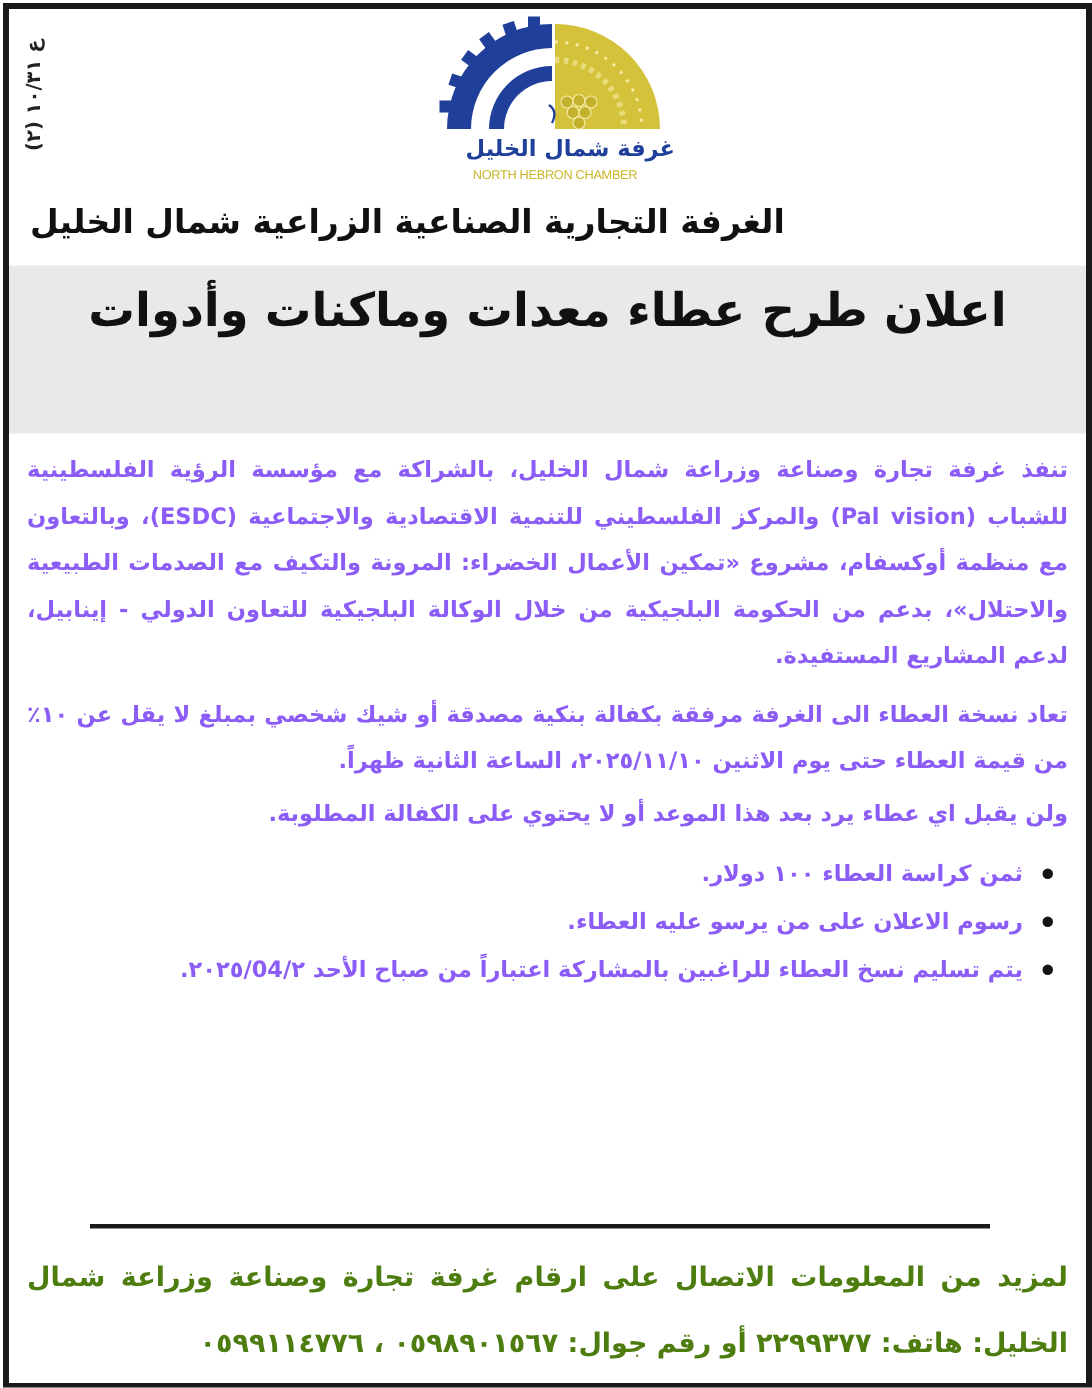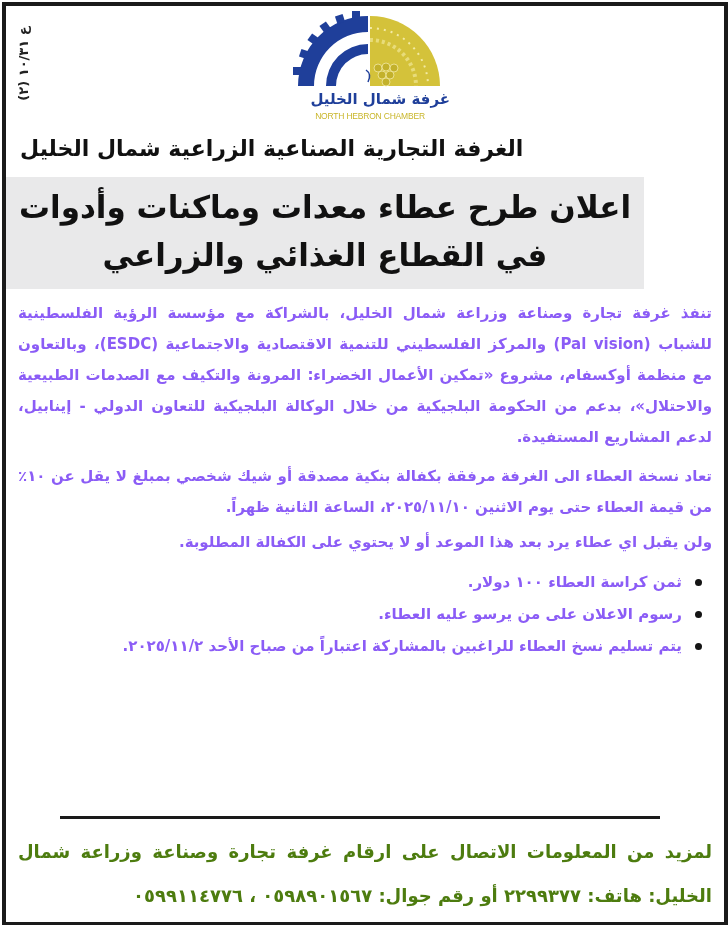--- a/index.html
+++ b/index.html
@@ -82,21 +82,21 @@
       text-align: left;
       font-size: 22px;
       font-weight: bold;
       direction: rtl;
       color: #111;
     }
     .title-band {
       position: absolute;
       left: 6px;
       top: 177px;
-      width: 638px;
+      width: 718px;
       height: 112px;
       background: #e9e9ea;
     }
     .title-line {
       position: absolute;
       left: 0;
       right: 0;
       text-align: center;
       font-size: 31px;
       font-weight: bold;
@@ -201,38 +201,37 @@
     <path d="M76 60 q6 4 2 12" fill="none" stroke="#1f3f9a" stroke-width="1.5"></path>
   </svg>
   <div class="logo-ar">غرفة شمال الخليل</div>
   <div class="logo-en">NORTH HEBRON CHAMBER</div>
 </div>
 
 <div class="org-name">الغرفة التجارية الصناعية الزراعية شمال الخليل</div>
 
 <div class="title-band">
   <div class="title-line l1">اعلان طرح عطاء معدات وماكنات وأدوات</div>
-  <div class="title-line l2">في القطاع الغذائي والزراعي</div>
 </div>
 
 <div class="body">
   <p class="para">تنفذ غرفة تجارة وصناعة وزراعة شمال الخليل، بالشراكة مع مؤسسة الرؤية الفلسطينية للشباب (Pal vision) والمركز الفلسطيني للتنمية الاقتصادية والاجتماعية (ESDC)، وبالتعاون مع منظمة أوكسفام، مشروع «تمكين الأعمال الخضراء: المرونة والتكيف مع الصدمات الطبيعية والاحتلال»، بدعم من الحكومة البلجيكية من خلال الوكالة البلجيكية للتعاون الدولي - إينابيل، لدعم المشاريع المستفيدة.</p>
   <p class="para p3">تعاد نسخة العطاء الى الغرفة مرفقة بكفالة بنكية مصدقة أو شيك شخصي بمبلغ لا يقل عن ١٠٪ من قيمة العطاء حتى يوم الاثنين ٢٠٢٥/١١/١٠، الساعة الثانية ظهراً.</p>
   <p class="para">ولن يقبل اي عطاء يرد بعد هذا الموعد أو لا يحتوي على الكفالة المطلوبة.</p>
   <ul class="bullets">
     <li>
       <span class="dot"></span>
       <span>ثمن كراسة العطاء ١٠٠ دولار.</span>
     </li>
     <li>
       <span class="dot"></span>
       <span>رسوم الاعلان على من يرسو عليه العطاء.</span>
     </li>
     <li>
       <span class="dot"></span>
-      <span>يتم تسليم نسخ العطاء للراغبين بالمشاركة اعتباراً من صباح الأحد ٢٠٢٥/١١/٢.</span>
+      <span>يتم تسليم نسخ العطاء للراغبين بالمشاركة اعتباراً من صباح الأحد ٢٠٢٥/04/٢.</span>
     </li>
   </ul>
 </div>
 
 <div class="divider"></div>
 
 <div class="contact">لمزيد من المعلومات الاتصال على ارقام غرفة تجارة وصناعة وزراعة شمال الخليل: هاتف: ٢٢٩٩٣٧٧ أو رقم جوال: ٠٥٩٨٩٠١٥٦٧ ، ٠٥٩٩١١٤٧٧٦</div>
 
 </body></html>

